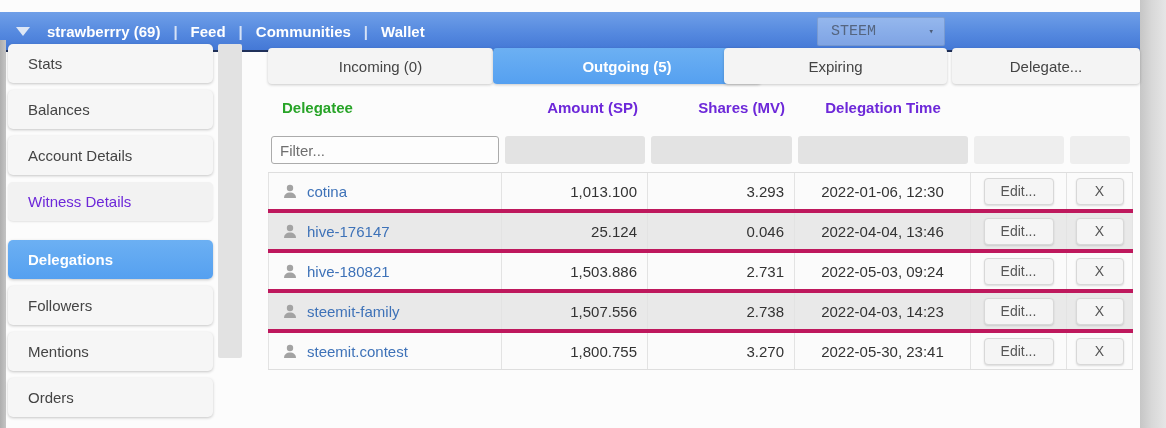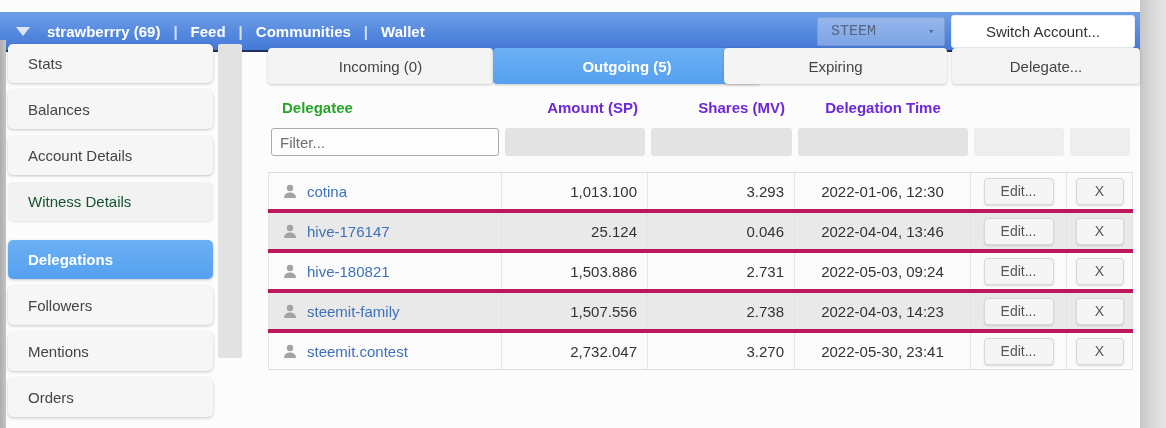--- a/index.html
+++ b/index.html
@@ -51,21 +51,21 @@
     position:absolute;left:218px;top:44px;width:24px;height:314px;
     background:#e2e2e2;border-radius:2px;
   }
   
   .side-item{
     position:absolute;left:8px;width:205px;height:39px;border-radius:5px;
     background:#f6f6f6;box-shadow:0 1px 3px rgba(0,0,0,0.22);
     display:flex;align-items:center;padding-left:20px;box-sizing:border-box;
     font-size:15px;color:#444;cursor:pointer;
   }
-  .side-item.disabled{color:#14532d;background:#f2f2f2;box-shadow:0 1px 2px rgba(0,0,0,0.10);cursor:default;}
+  .side-item.disabled{color:#6d28d9;background:#f2f2f2;box-shadow:0 1px 2px rgba(0,0,0,0.10);cursor:default;}
   .side-item.selected{
     background:linear-gradient(180deg,#6cb0f3,#55a0f0);
     color:#ffffff;font-weight:bold;
   }
   
   .tab{
     position:absolute;top:48px;height:36px;border-radius:4px;
     background:#f4f4f4;box-shadow:0 1px 3px rgba(0,0,0,0.20);
     display:flex;align-items:center;justify-content:center;
     font-size:15px;color:#444;box-sizing:border-box;cursor:pointer;
@@ -77,21 +77,21 @@
   
   .tgrid{position:absolute;left:268px;width:865px;display:grid;
          grid-template-columns:234px 146px 147px 176px 96px 66px;}
   .thead{top:92px;height:30px;align-items:center;}
   .th{font-size:15px;font-weight:bold;color:#6d28d9;}
   .th.delegatee{color:#28a428;padding-left:14px;}
   .th.right{text-align:right;padding-right:10px;}
   .th.center{text-align:center;}
   .tfilter{top:124px;height:34px;align-items:center;}
   .filter-input{
-    height:28px;margin:4px 3px;border:1px solid #ababab;border-radius:3px;
+    height:28px;margin:12px 3px;border:1px solid #ababab;border-radius:3px;
     background:#fdfdfd;font-size:15px;color:#333;padding:0 8px;
     font-family:"Liberation Sans","DejaVu Sans",sans-serif;outline:none;box-sizing:border-box;width:228px;
   }
   .filter-input::placeholder{color:#6e6e6e;opacity:1;}
   .filter-box{height:28px;margin:0 3px;border-radius:3px;background:#e3e3e3;}
   .filter-box.lite{background:#eeeeee;}
   .tbody{top:172px;border-top:1px solid #dedede;border-bottom:1px solid #dedede;}
   .trow{display:grid;grid-template-columns:234px 146px 147px 176px 96px 66px;
         height:36px;border-bottom:4px solid #be185d;background:#fbfbfb;}
   .trow:last-child{border-bottom:none;}
@@ -125,21 +125,20 @@
     <span class="topbar-item">Feed</span>
     <span class="topbar-sep">|</span>
     <span class="topbar-item">Communities</span>
     <span class="topbar-sep">|</span>
     <span class="topbar-item">Wallet</span>
   </div>
   <div class="net-select">
     <span class="val">STEEM</span>
     <span class="sel-caret">▾</span>
   </div>
-  <div class="switch-btn">Switch Account...</div>
 </div>
 
 <div class="right-strip"></div>
 <div class="left-strip"></div>
 <div class="gutter"></div>
 
 <div class="side-item" style="top:44px">Stats</div>
 <div class="side-item" style="top:90px">Balances</div>
 <div class="side-item" style="top:136px">Account Details</div>
 <div class="side-item disabled" style="top:182px">Witness Details</div>
@@ -260,21 +259,21 @@
   <div class="trow">
     <div class="td name">
       <span class="user-ico">
           <svg width="16" height="16" viewBox="0 0 16 16">
             <circle cx="8" cy="5" r="3.2" fill="#a3a3a3"></circle>
             <path d="M2 15c0-3.4 2.7-5.4 6-5.4s6 2 6 5.4z" fill="#a3a3a3"></path>
           </svg>
         </span>
       <span class="user-link">steemit.contest</span>
     </div>
-    <div class="td num">2,732.047</div>
+    <div class="td num">1,800.755</div>
     <div class="td num">3.270</div>
     <div class="td center">2022-05-30, 23:41</div>
     <div class="td center">
         <div class="mini-btn edit">Edit...</div>
       </div>
     <div class="td center">
         <div class="mini-btn del">X</div>
       </div>
   </div>
 

